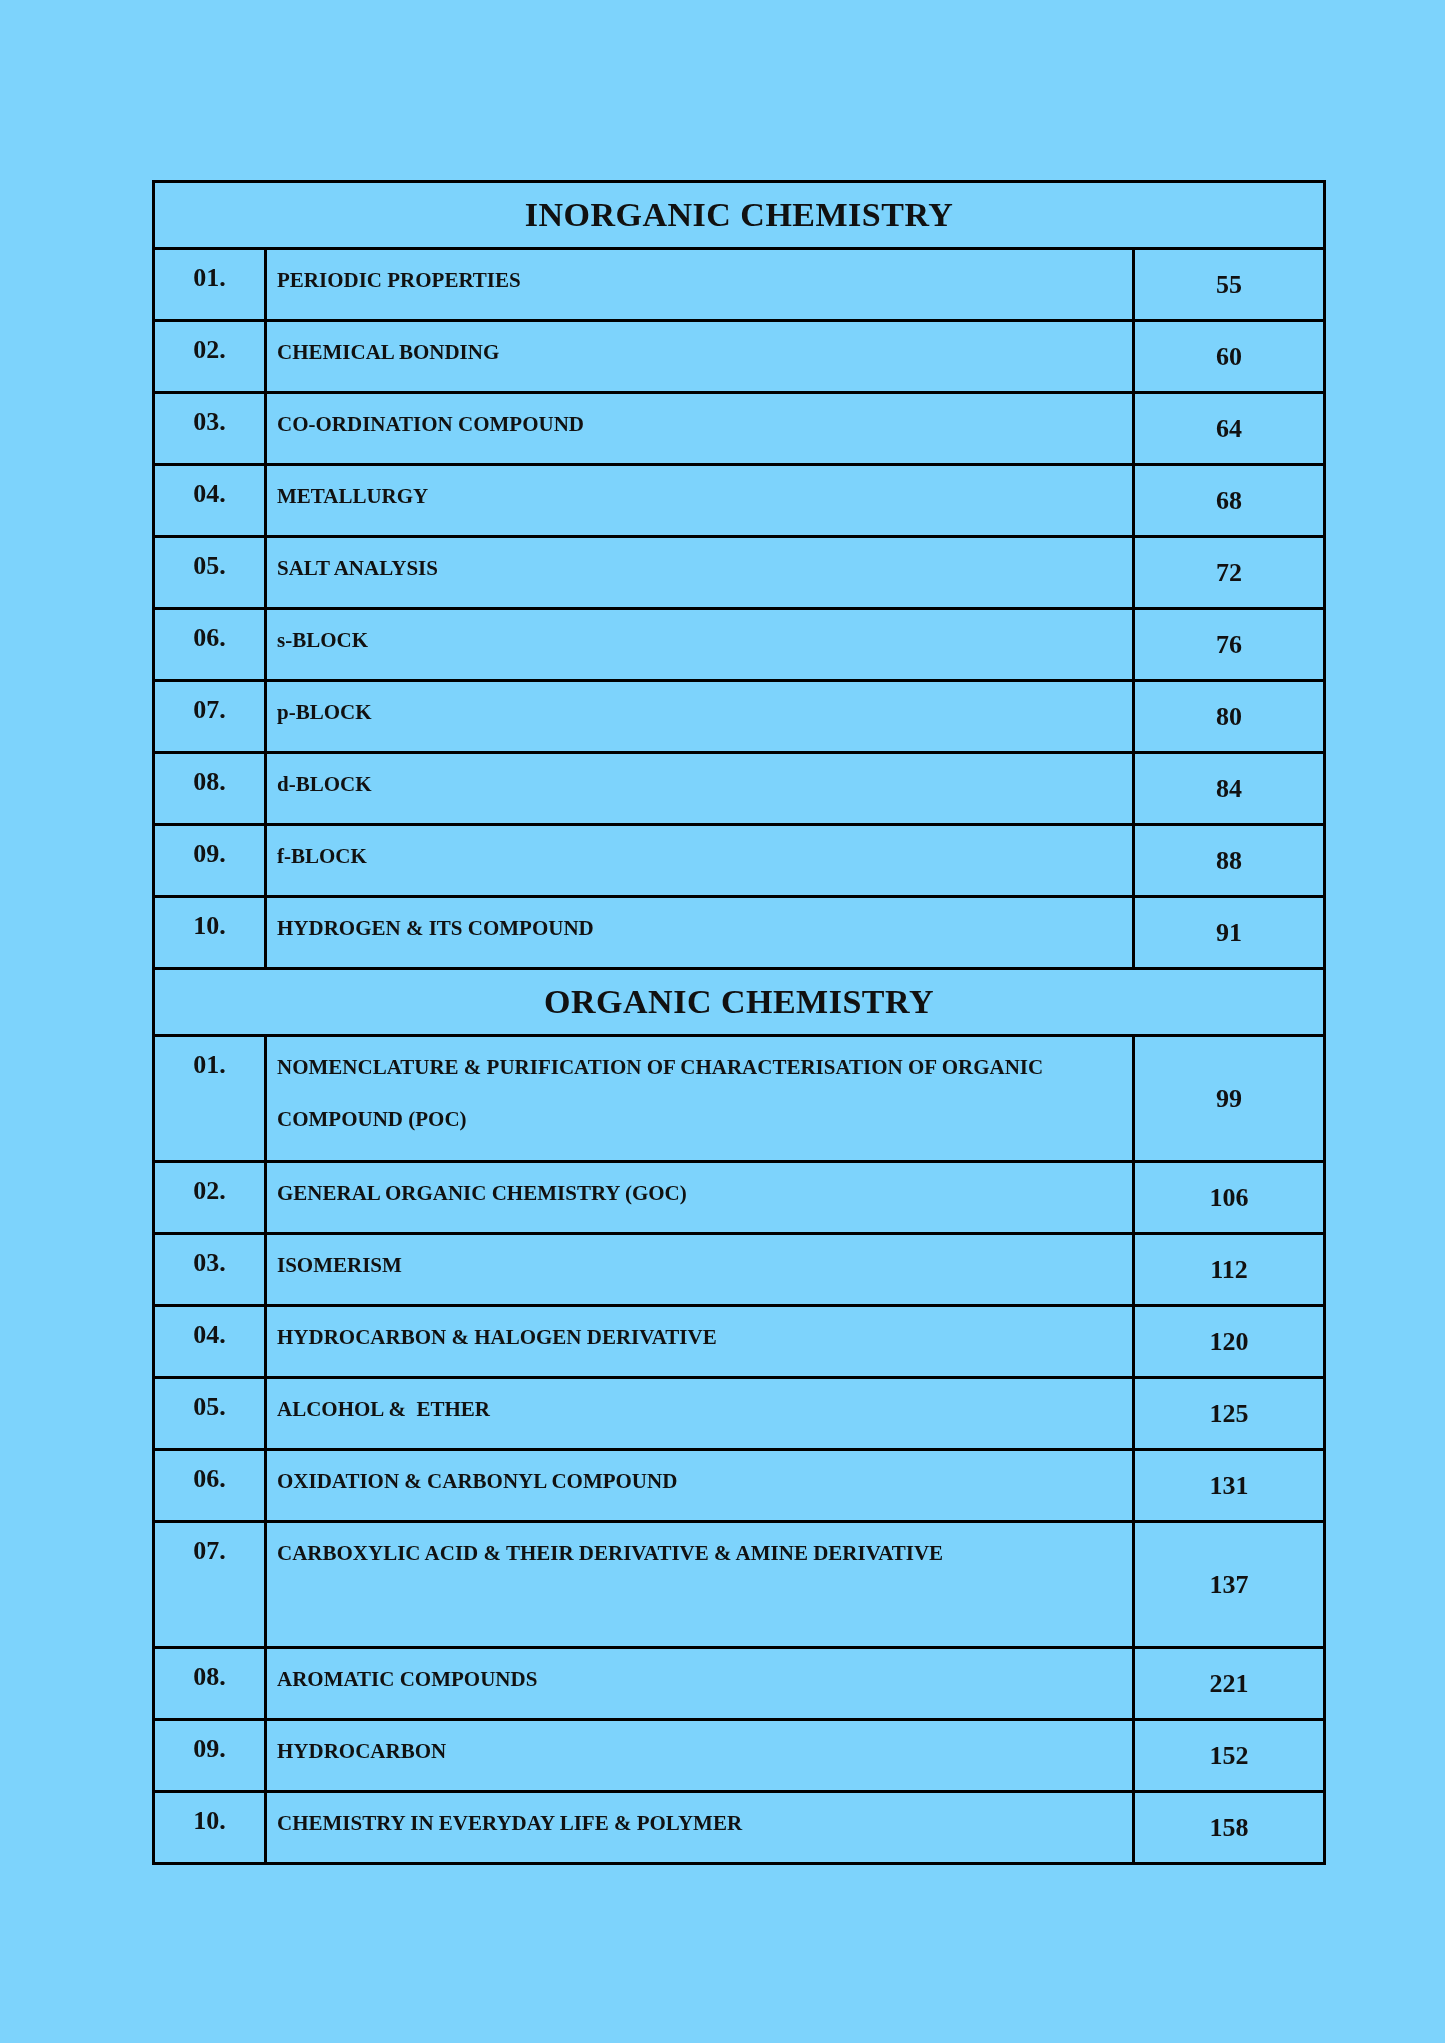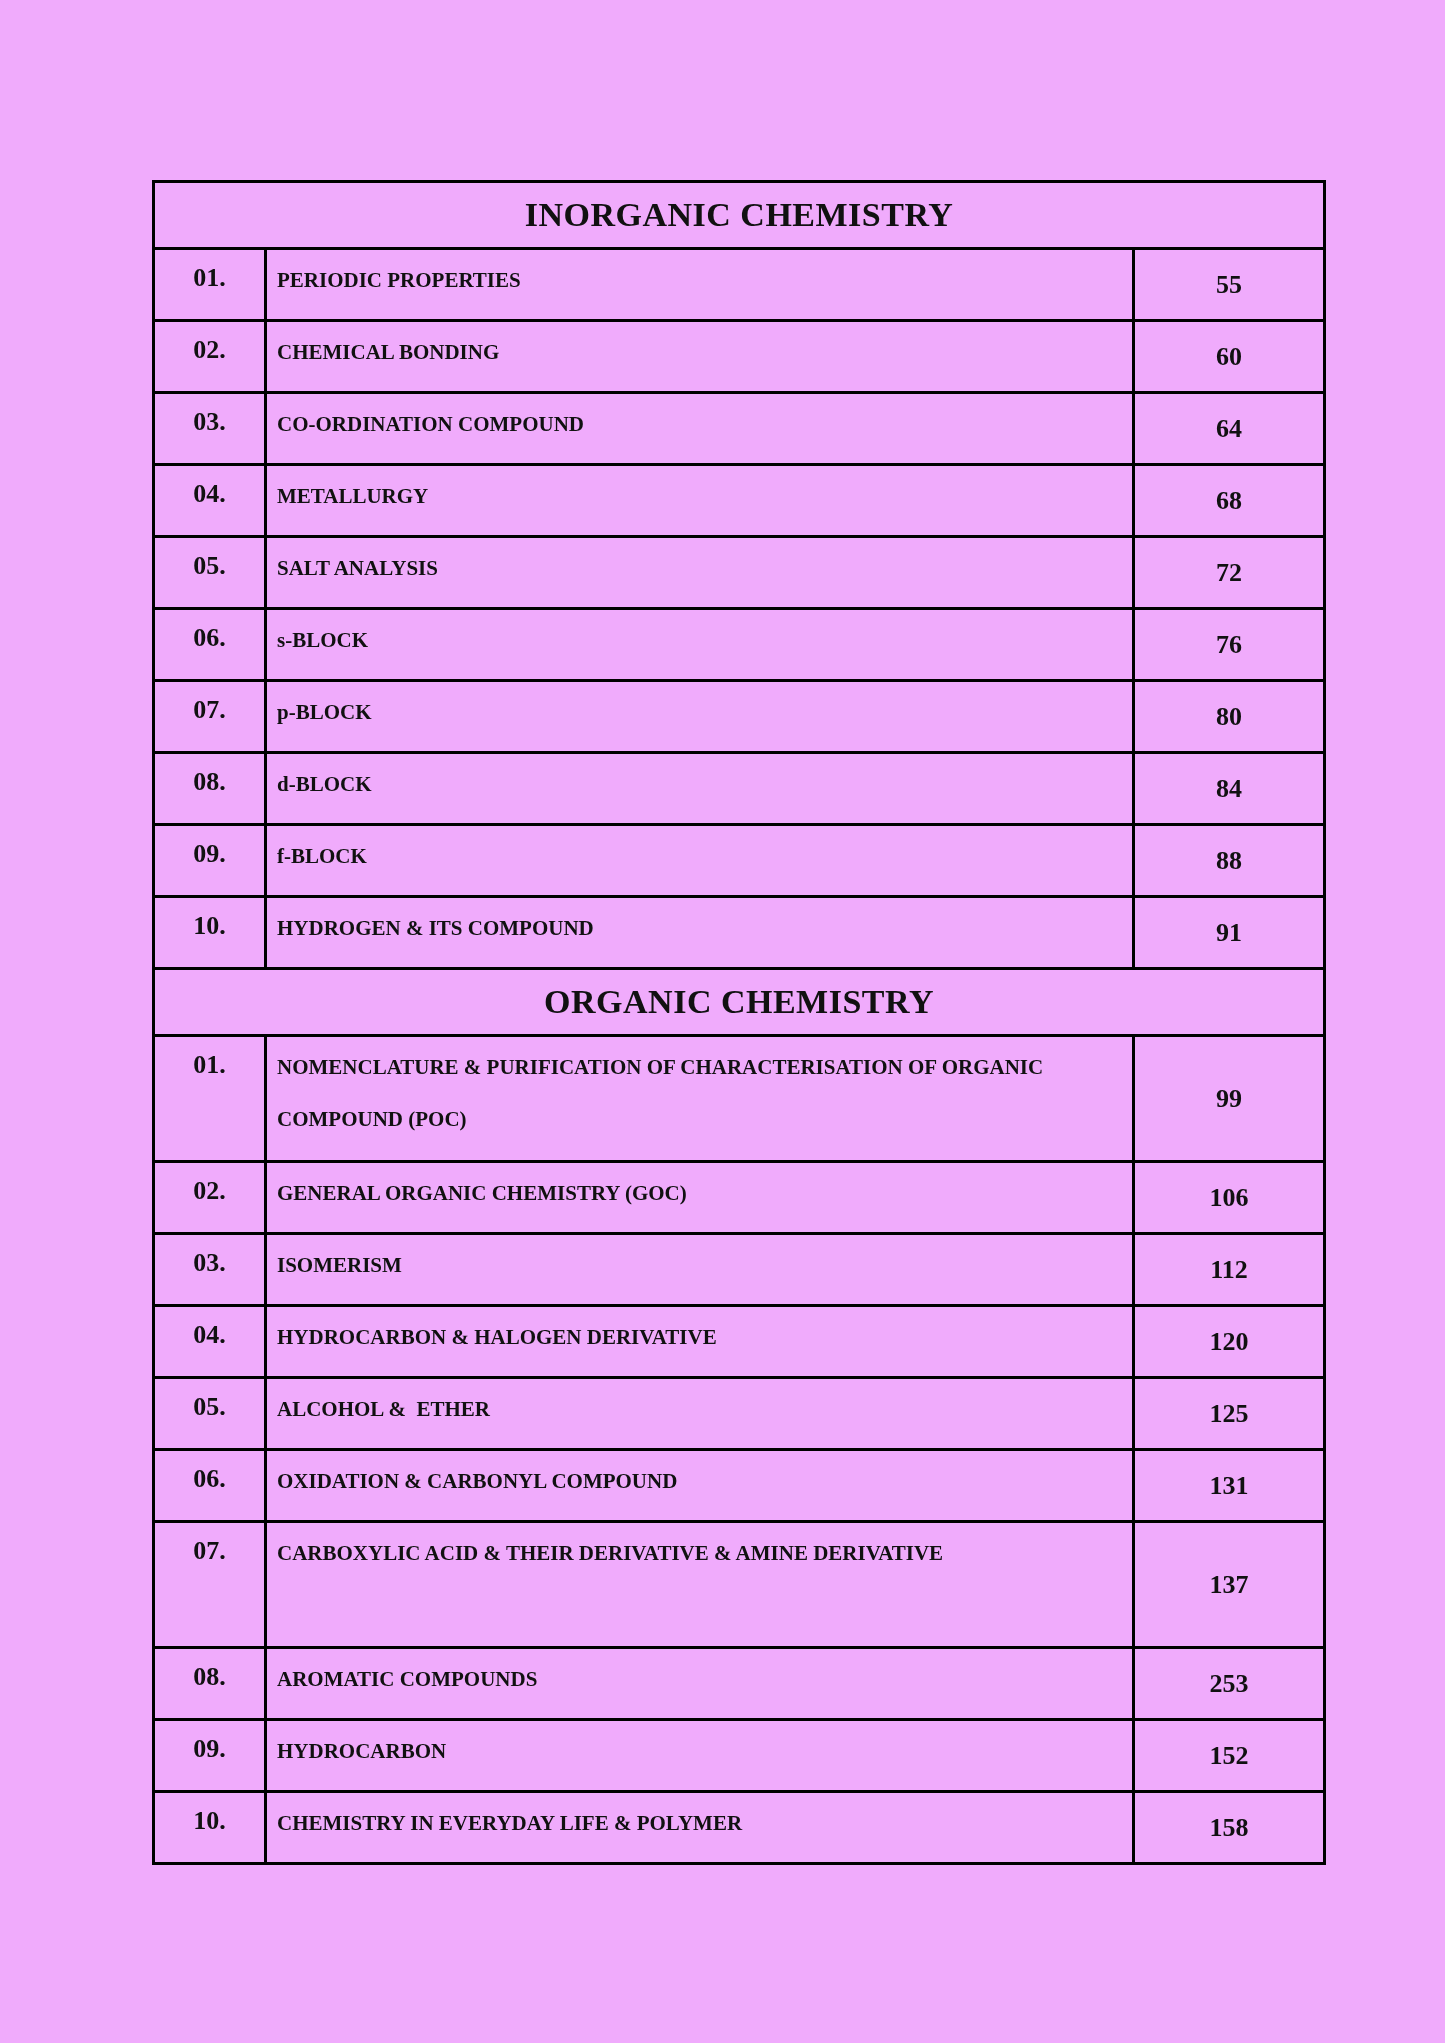--- a/index.html
+++ b/index.html
@@ -4,21 +4,21 @@
 <style>
   html, body {
     margin: 0;
     padding: 0;
     background: #ffffff;
   }
   .page {
     position: relative;
     width: 1445px;
     height: 2043px;
-    background: #f0abfc;
+    background: #7dd3fc;
     font-family: "Liberation Serif", "DejaVu Serif", serif;
     color: #111111;
   }
   table.toc-table {
     border-collapse: collapse;
     table-layout: fixed;
     width: 1171px;
     position: absolute;
     left: 152px;
   }
@@ -188,21 +188,21 @@
         <td class="pg">131</td>
       </tr>
       <tr class="h-double">
         <td class="num">07.</td>
         <td class="ttl"><span class="t">CARBOXYLIC ACID &amp; THEIR DERIVATIVE &amp; AMINE DERIVATIVE</span></td>
         <td class="pg">137</td>
       </tr>
       <tr class="h-single">
         <td class="num">08.</td>
         <td class="ttl"><span class="t">AROMATIC COMPOUNDS</span></td>
-        <td class="pg">253</td>
+        <td class="pg">221</td>
       </tr>
       <tr class="h-single">
         <td class="num">09.</td>
         <td class="ttl"><span class="t">HYDROCARBON</span></td>
         <td class="pg">152</td>
       </tr>
       <tr class="h-single">
         <td class="num">10.</td>
         <td class="ttl"><span class="t">CHEMISTRY IN EVERYDAY LIFE &amp; POLYMER</span></td>
         <td class="pg">158</td>

